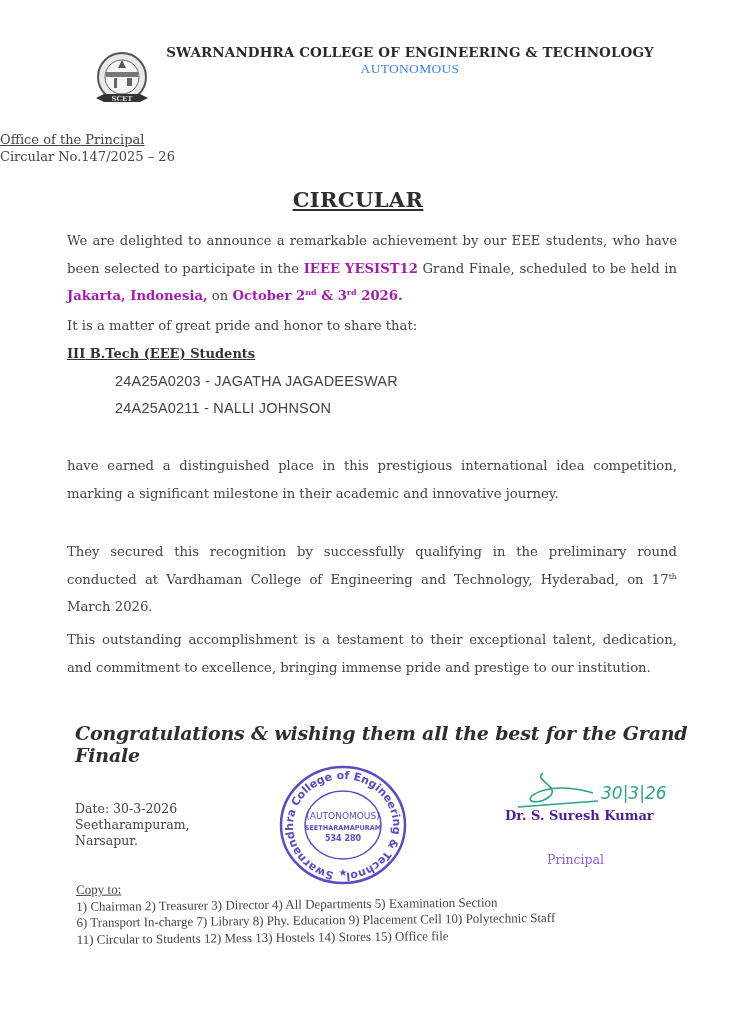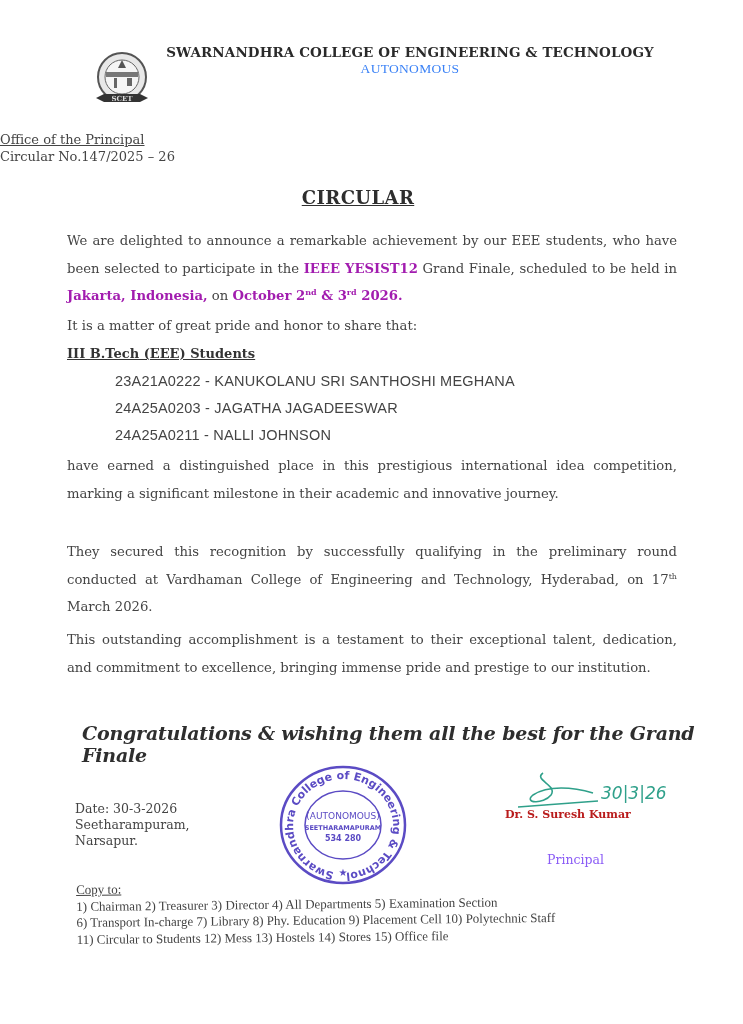--- a/index.html
+++ b/index.html
@@ -7,35 +7,35 @@
     width:743px; height:1024px; background:#ffffff; position:relative; overflow:hidden;
     font-family: "DejaVu Serif", serif; color:#3a3a3a;
   }
   .abs { position:absolute; }
   .logo { left:92px; top:50px; width:60px; height:64px; }
   .hdr { left:150px; top:44px; width:520px; text-align:center; }
   .hdr .name { font-family:"DejaVu Serif", serif; font-weight:bold; font-size:13.5px; color:#2a2a2a; letter-spacing:0.1px; }
   .hdr .sub { font-family:"Liberation Serif", serif; font-size:13.5px; color:#3b82f6; line-height:17px; letter-spacing:0.3px;}
   .office { left:0; width:743px; top:131px; text-align:left; font-size:13px; color:#444; line-height:17px; }
   .office .u { text-decoration:underline; }
-  .title { left:0; width:716px; top:187px; text-align:center; font-family:"DejaVu Serif", serif; font-weight:bold; font-size:18px; text-decoration:underline; color:#2e2e2e; letter-spacing:0.4px;}
+  .title { left:0; width:716px; top:187px; text-align:center; font-family:"DejaVu Serif", serif; font-weight:bold; font-size:21px; text-decoration:underline; color:#2e2e2e; letter-spacing:0.4px;}
   .para { left:67px; width:610px; font-size:13.2px; line-height:27.5px; color:#444; text-align:justify; text-align-last:left; }
   .para b { color:#a21caf; }
   .p1 { top:227px; }
   .p2 { top:312px; }
   .stud-h { left:67px; top:346px; font-weight:bold; font-size:13px; text-decoration:underline; color:#333; }
   .students { left:115px; top:368px; font-family:"Liberation Sans", sans-serif; font-size:14.5px; line-height:27px; color:#444; letter-spacing:0.2px;}
   .p3 { top:452px; }
   .p4 { top:538px; }
   .p5 { top:626px; }
-  .congrats { left:75px; top:722px; font-family:"DejaVu Serif", serif; font-style:italic; font-weight:bold; font-size:19px; color:#2e2e2e; letter-spacing:-0.2px;margin-left:7px;}
+  .congrats { left:75px; top:722px; font-family:"DejaVu Serif", serif; font-style:italic; font-weight:bold; font-size:19px; color:#2e2e2e; letter-spacing:-0.2px;}
   .datebox { left:75px; top:801px; font-size:12.5px; line-height:16px; color:#444; }
   .stamp { left:278px; top:763px; width:130px; height:124px; }
   .sign-area { left:503px; top:765px; width:200px; }
-  .principal-name { left:505px; top:808px; font-weight:bold; font-size:11px; color:#b91c1c; }
+  .principal-name { left:505px; top:808px; font-weight:bold; font-size:13px; color:#4c1d95; }
   .principal-title { left:547px; top:826px; font-size:12.5px; color:#8b5cf6;margin-top:26px; }
   .copy { left:76px; top:882px; font-family:"Liberation Serif", serif; font-size:13px; line-height:16.5px; color:#444; transform:rotate(-0.6deg); transform-origin:left top;}
   .copy .cu { text-decoration:underline; }
   sup { font-size:8px; vertical-align:super; line-height:0; }
 </style>
 </head>
 <body>
 
 <div class="abs logo">
   <svg width="60" height="64" viewBox="0 0 60 64">
@@ -62,21 +62,20 @@
 
 <div class="abs title">CIRCULAR</div>
 
 <div class="abs para p1"><span>We are delighted to announce a remarkable achievement by our EEE students, who have been selected to participate in the </span><b>IEEE YESIST12</b><span> Grand Finale, scheduled to be held in </span><b>Jakarta, Indonesia,</b><span> on </span><b><span>October 2</span><sup>nd</sup><span> &amp; 3</span><sup>rd</sup><span> 2026.</span></b></div>
 
 <div class="abs para p2">It is a matter of great pride and honor to share that:</div>
 
 <div class="abs stud-h">III B.Tech (EEE) Students</div>
 
 <div class="abs students">
-  <div>23A21A0222 - KANUKOLANU SRI SANTHOSHI MEGHANA</div>
   <div>24A25A0203 - JAGATHA JAGADEESWAR</div>
   <div>24A25A0211 - NALLI JOHNSON</div>
 </div>
 
 <div class="abs para p3">have earned a distinguished place in this prestigious international idea competition, marking a significant milestone in their academic and innovative journey.</div>
 
 <div class="abs para p4"><span>They secured this recognition by successfully qualifying in the preliminary round conducted at Vardhaman College of Engineering and Technology, Hyderabad, on 17</span><sup>th</sup><span> March 2026.</span></div>
 
 <div class="abs para p5">This outstanding accomplishment is a testament to their exceptional talent, dedication, and commitment to excellence, bringing immense pride and prestige to our institution.</div>
 

